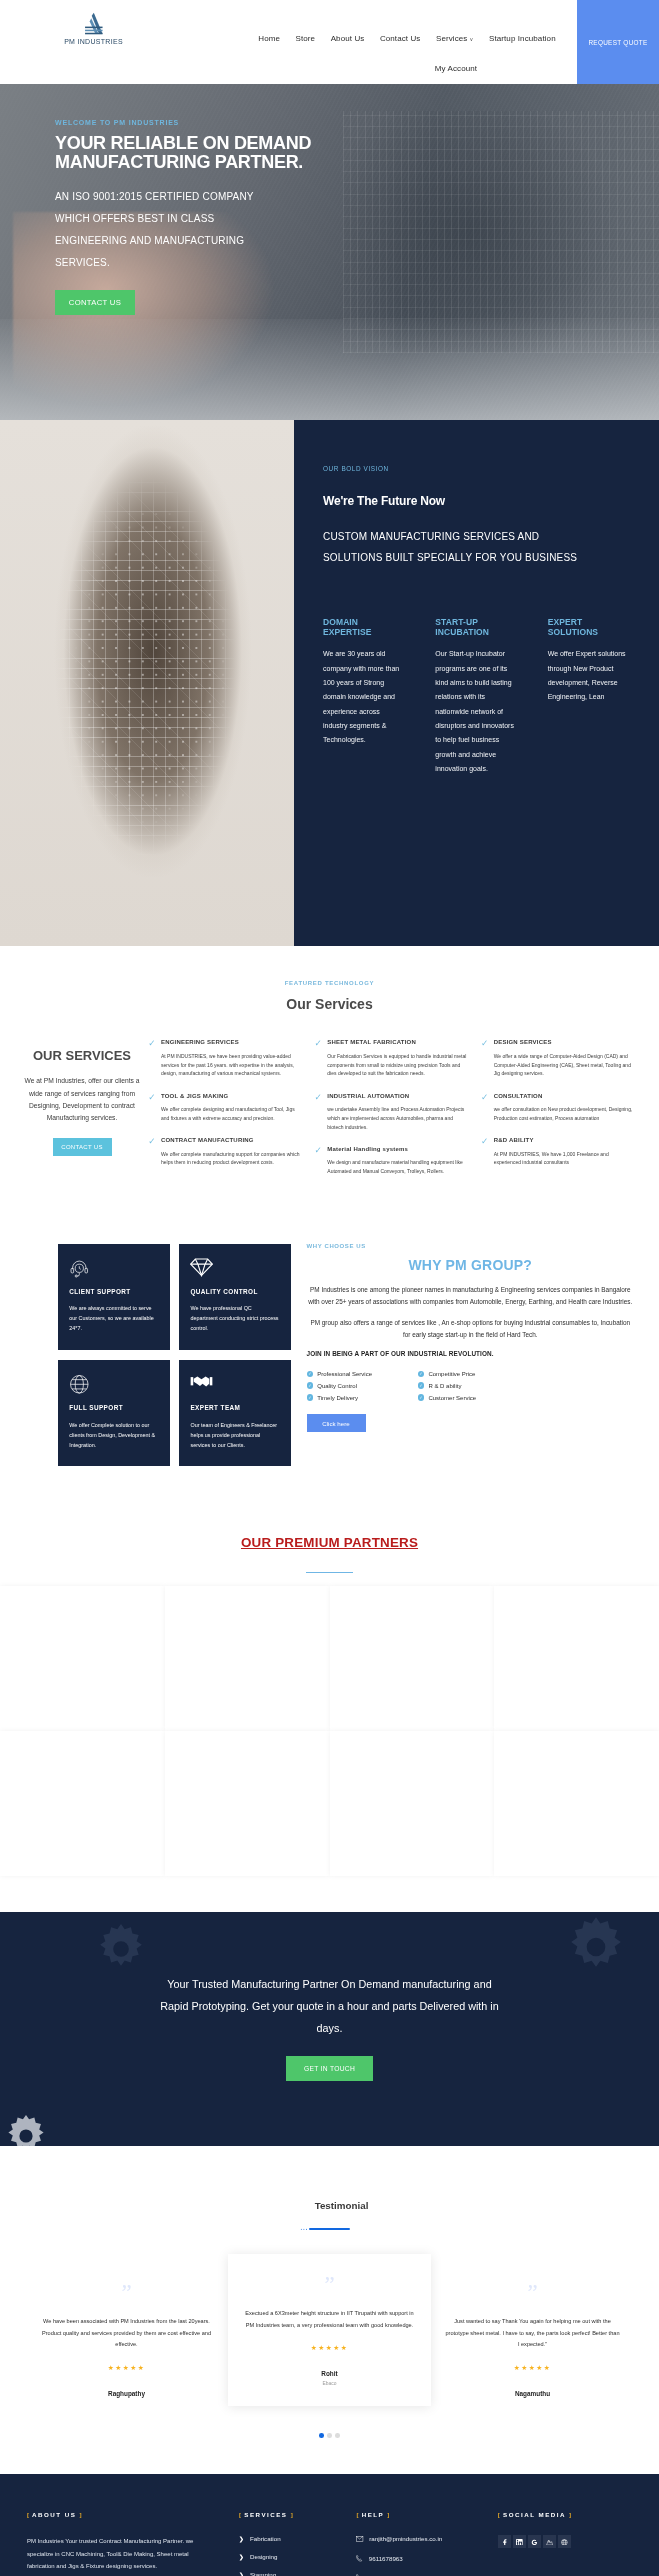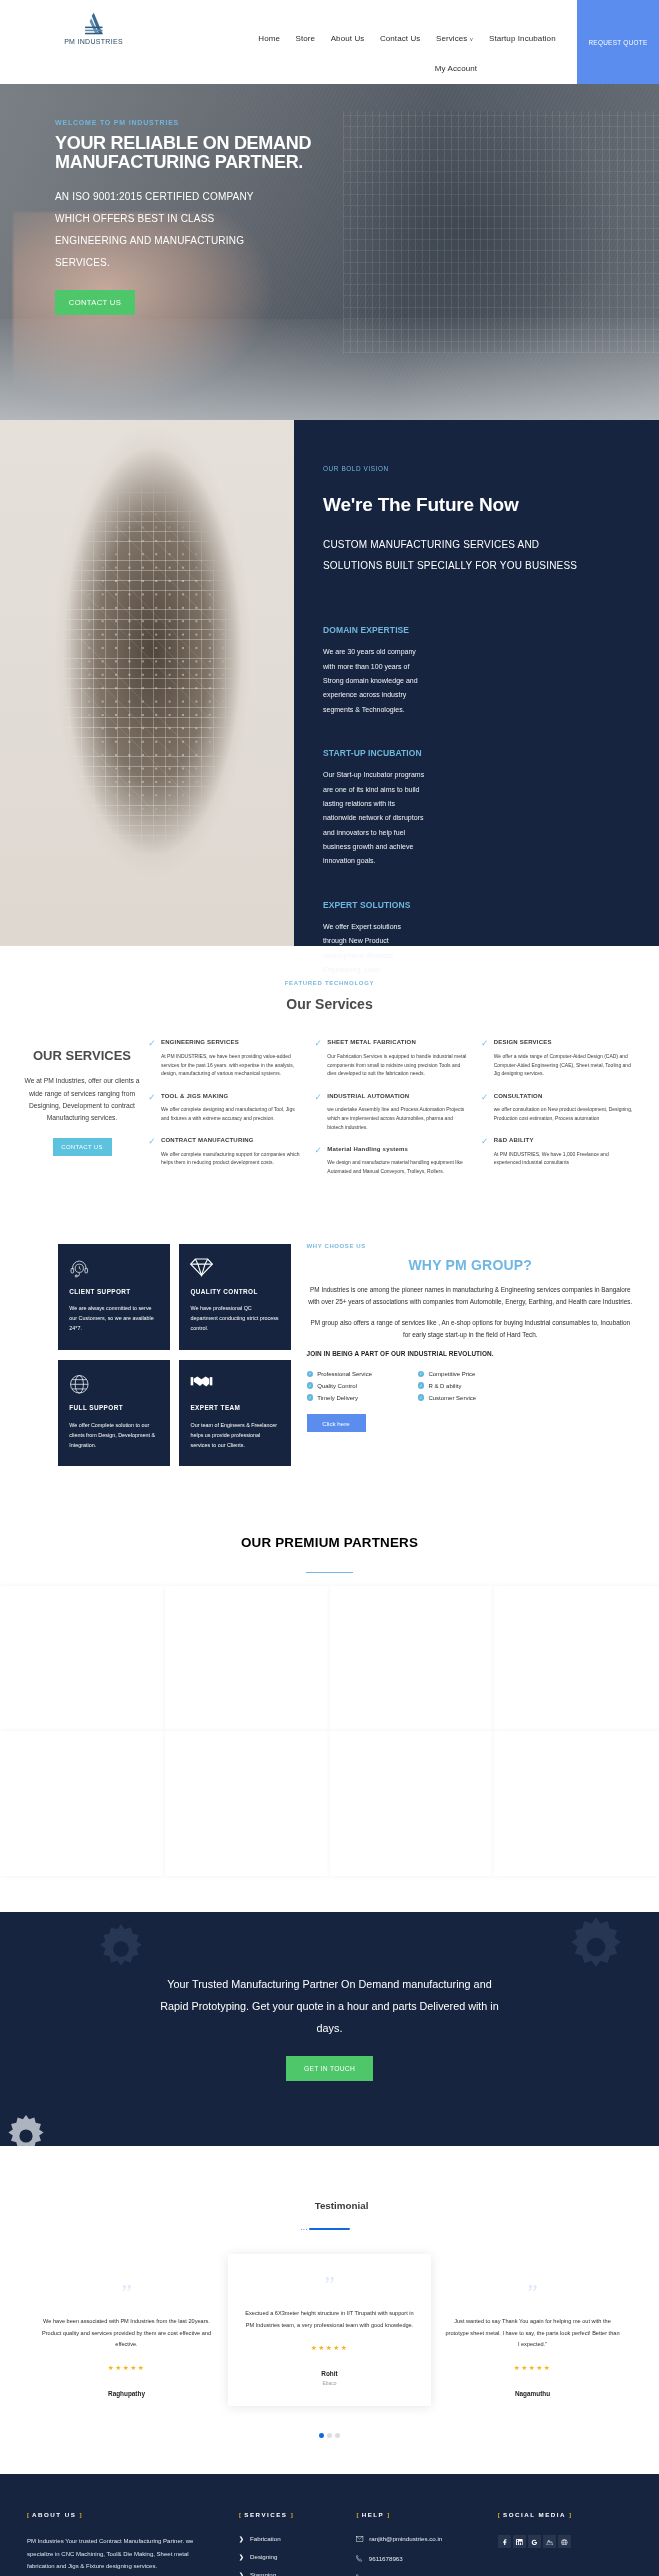--- a/index.html
+++ b/index.html
@@ -108,23 +108,23 @@
     position:absolute; left:10%; top:14%; width:80%; height:74%;
     background-image:radial-gradient(circle, rgba(255,255,255,.45) 0.8px, transparent 0.9px);
     background-size:13.4px 13.4px;
     -webkit-mask-image: radial-gradient(ellipse 44% 56% at 52% 44%, #000 0%, #000 52%, transparent 76%);
     mask-image: radial-gradient(ellipse 44% 56% at 52% 44%, #000 0%, #000 52%, transparent 76%);
   }
   .vision-panel{
     flex:1; background:#16243f; padding:45px 31px 0 29px; color:#fff;
   }
   .vision-eyebrow{ color:#6fb6dd; font-size:6.4px; letter-spacing:0.6px; margin-bottom:21.6px; }
-  .vision-title{ font-size:19px; font-weight:bold; letter-spacing:-0.2px; margin-bottom:18.5px; }
+  .vision-title{ font-size:12px; font-weight:bold; letter-spacing:-0.2px; margin-bottom:18.5px; }
   .vision-sub{ font-size:10px; line-height:2.1; letter-spacing:0.2px; text-transform:uppercase; max-width:258px; }
-  .vision-grid{ display:grid; grid-template-columns:1fr; gap:31px 32px; margin-top:49px; }
+  .vision-grid{ display:grid; grid-template-columns:1fr 1fr 1fr; gap:31px 32px; margin-top:49px; }
   .vision-card h4{ color:#6fb6dd; font-size:8.5px; font-weight:bold; letter-spacing:0.1px; margin-bottom:10.3px; }
   .vision-card p{ font-size:7px; line-height:2.05; color:#f2f4f7; max-width:103px; }
 
   
   .services{ padding:34px 0 36px; background:#fff; }
   .sec-eyebrow{ text-align:center; color:#7ab9dd; font-size:6px; letter-spacing:0.7px; font-weight:bold; }
   .sec-title{ text-align:center; font-size:14px; font-weight:bold; color:#4a4a4a; margin-top:10.3px; }
   .services-body{ display:flex; margin-top:26px; padding:0 23px; gap:7.2px; }
   .svc-left{ width:118px; text-align:center; padding-top:9.3px; }
   .svc-left h3{ font-size:13px; font-weight:bold; color:#4a4a4a; line-height:1.25; }
@@ -157,21 +157,21 @@
     width:6.7px; height:6.7px; border-radius:50%; background:#62b6e0; color:#fff;
     font-size:4.1px; display:flex; align-items:center; justify-content:center; flex:0 0 6.7px;
   }
   .why-btn{
     display:inline-flex; align-items:center; justify-content:center; width:59px; height:17.5px;
     background:#5b8def; color:#fff; font-size:6.2px; cursor:pointer;
   }
 
   
   .partners{ padding:38px 0 36px; background:#fff; }
-  .partners h2{ text-align:center; color:#000000; font-size:13.4px; font-weight:bold; letter-spacing:0.2px; }
+  .partners h2{ text-align:center; color:#b91c1c; font-size:13.4px; font-weight:bold; letter-spacing:0.2px;text-decoration:underline; }
   .partners .rule{ width:47px; height:1.5px; background:#6fb6e5; margin:21.6px auto 0; }
   .partner-grid{ display:grid; grid-template-columns:repeat(4,1fr); margin-top:12.4px; }
   .partner-cell{ height:145px; background:#fff; box-shadow:0 0 5.2px rgba(0,0,0,.055); }
 
   
   .cta{ position:relative; background:#16243f; padding:61px 0 65px; overflow:hidden; }
   .gear{ position:absolute; color:#2b3a56; opacity:.85; }
   .gear.g1{ left:95px; top:11.3px; }
   .gear.g2{ right:32px; top:4.1px; }
   .gear.g3{ left:4.1px; bottom:-13.4px; }

